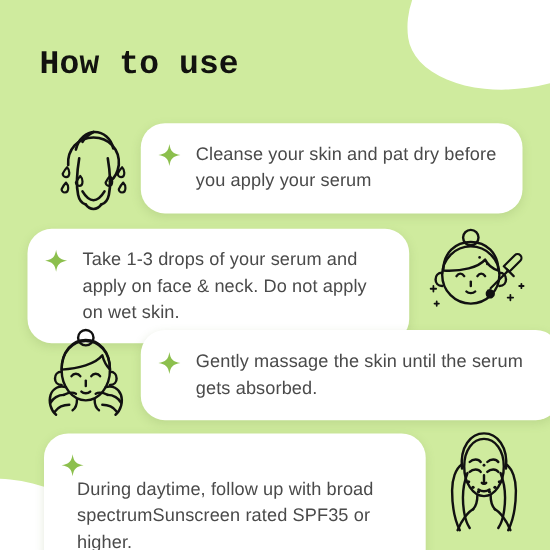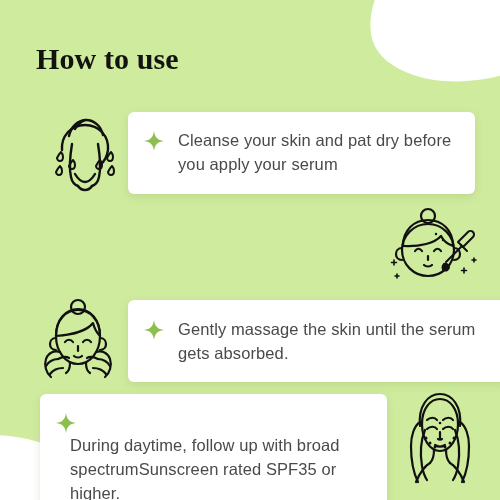--- a/index.html
+++ b/index.html
@@ -22,31 +22,31 @@
   }
   .blob-bl{
     left:-96px;bottom:-66px;width:205px;height:130px;
     border-radius:48% 52% 45% 55% / 45% 58% 42% 55%;
     transform:rotate(6deg);
   }
 
   
   .title{
     position:absolute;left:36px;top:44px;
-    font-family:Liberation Serif, serif;
+    font-family:Liberation Mono, monospace;
     font-weight:700;font-size:30px;letter-spacing:.1px;
     color:#12120f;line-height:1;
   }
 
   
   .ampm{position:absolute;left:360px;top:40px;width:110px;height:56px;}
 
   
   .card{
-    position:absolute;background:#ffffff;border-radius:6px;
+    position:absolute;background:#ffffff;border-radius:22px;
     box-shadow:0 3px 9px rgba(120,150,80,.20);
     box-sizing:border-box;
     display:flex;align-items:flex-start;
   }
   .card .spark{
     flex:0 0 auto;width:20px;height:20px;margin-top:3px;
   }
   .card .ctext{
     margin-left:14px;
     color:#4a4a4a;
@@ -101,20 +101,28 @@
 
   <div class="card" id="card-1">
     <span class="spark">
       <svg width="20" height="20" viewBox="0 0 20 20">
         <path d="M10 0 C11 6.6 13.4 9 20 10 C13.4 11 11 13.4 10 20 C9 13.4 6.6 11 0 10 C6.6 9 9 6.6 10 0 Z" fill="#8cbf4d"></path>
       </svg>
     </span>
     <span class="ctext">Cleanse your skin and pat dry before you apply your serum</span>
   </div>
 
+  <div class="card" id="card-2">
+    <span class="spark">
+      <svg width="20" height="20" viewBox="0 0 20 20">
+        <path d="M10 0 C11 6.6 13.4 9 20 10 C13.4 11 11 13.4 10 20 C9 13.4 6.6 11 0 10 C6.6 9 9 6.6 10 0 Z" fill="#8cbf4d"></path>
+      </svg>
+    </span>
+    <span class="ctext">Take 1-3 drops of your serum and apply on face &amp; neck. Do not apply on wet skin.</span>
+  </div>
 
   <div class="illus" id="illus-2">
     <svg width="96" height="86" viewBox="0 0 96 86" fill="none" stroke="#111" stroke-width="2.2" stroke-linecap="round" stroke-linejoin="round">
 
       <circle cx="40" cy="10" r="7"></circle>
 
       <circle cx="40" cy="44" r="26"></circle>
 
       <path d="M15 40 c0 -16 11 -26 25 -26 c14 0 25 10 25 26 c-6 -2 -10 -6 -12 -10 c-6 7 -21 11 -38 10z"></path>
 

